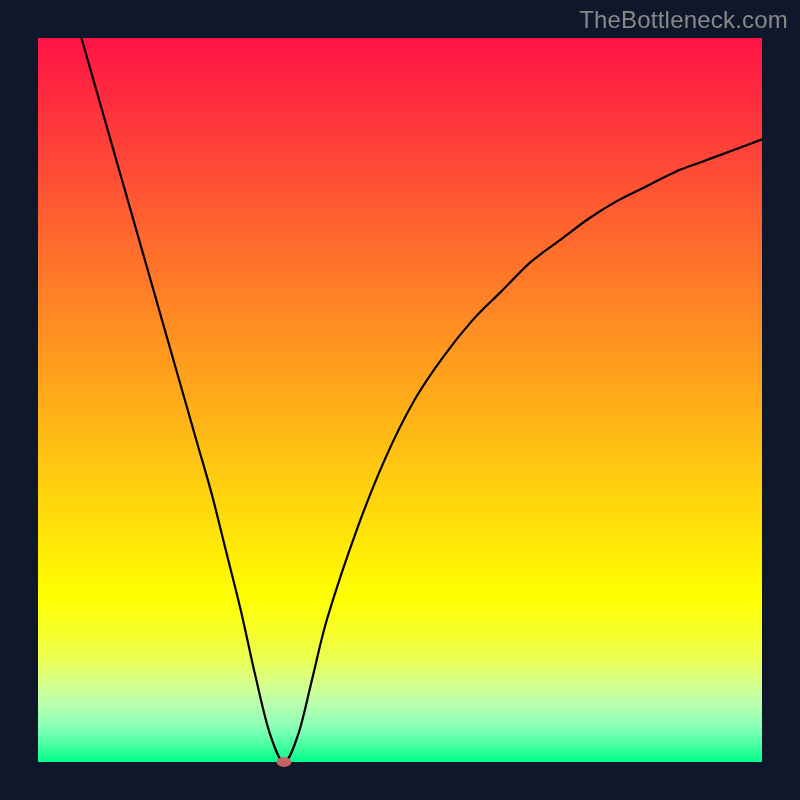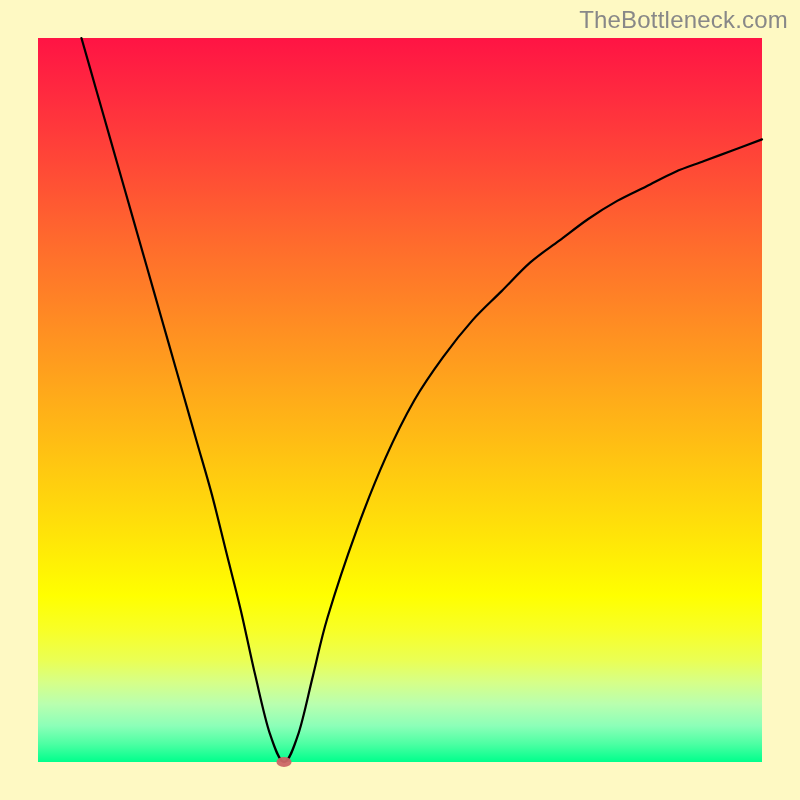--- a/index.html
+++ b/index.html
@@ -8,21 +8,21 @@
     width: 800px;
     height: 800px;
     background: #000;
     overflow: hidden;
     font-family: Arial, Helvetica, sans-serif;
   }
   .frame {
     position: relative;
     width: 800px;
     height: 800px;
-    background: #fef9c3;
+    background: #0f172a;
   }
   .plot-area {
     position: absolute;
     left: 38px;
     top: 38px;
     width: 724px;
     height: 724px;
     
     background: linear-gradient(
       to bottom,

